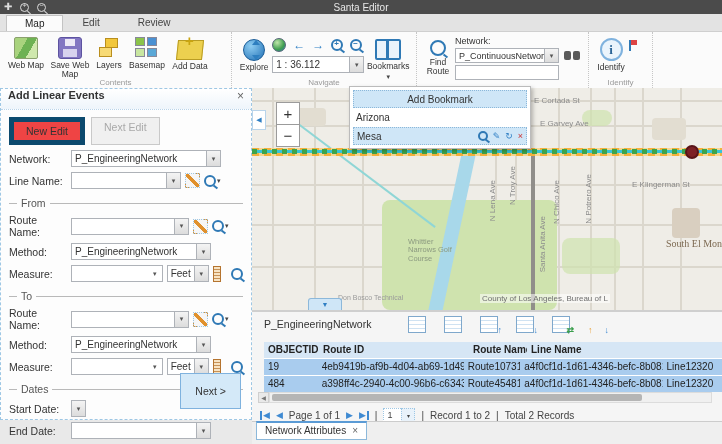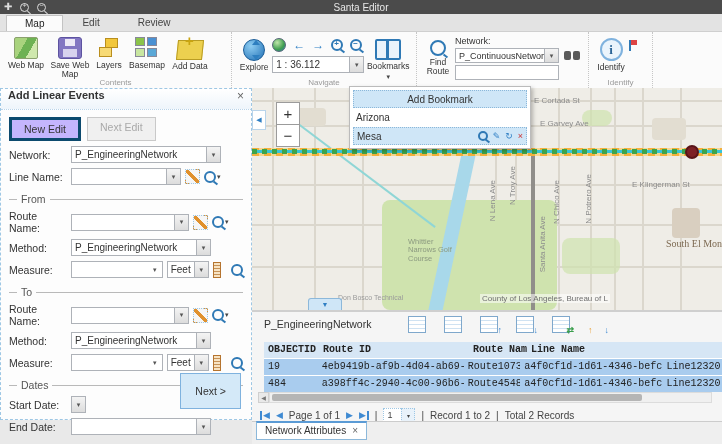--- a/index.html
+++ b/index.html
@@ -64,21 +64,21 @@
   .smalllabel{font-size:9px;color:#333;}
   .txtinput{background:#fff;border:1px solid #aeb2b8;height:15px;box-sizing:border-box;}
 
   
   .panel{position:absolute;top:88px;left:0;width:252px;height:332px;background:#fdfdfd;
          border:1px dashed #9ec7e4;box-sizing:border-box;}
   .panel-h{height:20px;background:linear-gradient(#ffffff,#eef5fb);border-bottom:1px dotted #b9d4ea;
            display:flex;align-items:flex-start;padding:0 7px;font-weight:bold;font-size:11px;color:#333;}
   .panel-h .x{margin-left:auto;color:#666;font-size:12px;font-weight:normal;}
   .pbtnrow{display:flex;gap:6px;margin:7px 8px 4px 8px;}
-  .pbtn{padding:3px 12px;font-size:10.5px;border:3px solid #0c4a6e;background:#c4b5fd;color:#333;}
+  .pbtn{padding:3px 12px;font-size:10.5px;border:5px solid #0c4a6e;background:#ef4444;color:#333;}
   .pbtn.disabled{border:1px solid #c9c9c9;background:#f0f0f0;color:#a9a9a9;}
   .frow{display:flex;align-items:center;margin:5px 8px 0 8px;gap:4px;}
   .frow>label{width:58px;font-size:10.5px;color:#333;flex:none;}
   .sect{display:flex;align-items:center;margin:8px 8px 2px 8px;color:#555;font-size:10.5px;}
   .sect:before{content:"";width:8px;border-top:1px solid #b9b9b9;margin-right:4px;}
   .sect:after{content:"";flex:1;border-top:1px solid #b9b9b9;margin-left:4px;}
   .rsel{width:13px;height:13px;border:1px dotted #9ec7e4;background:
         linear-gradient(45deg,transparent 42%,#e0912e 42% 58%,transparent 58%),#f6f6f6;}
   .magcaret{display:flex;align-items:center;gap:1px;}
   .caretsm{font-size:7px;color:#444;}
@@ -128,21 +128,21 @@
   .bottom{position:absolute;top:310px;left:252px;width:470px;height:134px;background:#f5f5f5;border-top:2px solid #cfcfcf;box-sizing:border-box;}
   .bt-h{display:flex;align-items:center;height:24px;padding-left:12px;gap:4px;}
   .bt-h .lname{font-size:10.5px;color:#333;width:140px;}
   .ticon{position:relative;width:16px;height:15px;margin-right:14px;border:1px solid #7fa8cc;
          background:linear-gradient(#fff 0 3px,#cfe2f2 3px 4px,#fff 4px 7px,#cfe2f2 7px 8px,#fff 8px 11px,#cfe2f2 11px 12px,#fff 12px);}
   .ticon .g{position:absolute;right:-5px;bottom:-3px;font-size:9px;line-height:9px;font-weight:bold;}
   .tbl{position:absolute;left:12px;right:0;top:30px;}
   .trow{display:flex;height:16px;}
   .trow.hdr{background:#d6e6f5;font-weight:bold;}
   .trow.sel{background:#a9ccee;border-top:1px solid #fff;}
-  .tc{font-size:10px;color:#222;padding:2px 0 0 4px;box-sizing:border-box;white-space:nowrap;overflow:hidden;font-family:Liberation Mono, monospace;}
+  .tc{font-size:10px;color:#222;padding:2px 0 0 4px;box-sizing:border-box;white-space:nowrap;overflow:hidden;}
   .c0{width:55px;} .c1{width:150px;} .c2{width:58px;} .c3{width:146px;} .c4{width:61px;}
   .hscroll{position:absolute;left:6px;right:10px;top:80px;height:11px;display:flex;align-items:center;}
   .hs-arrow{width:11px;height:11px;background:#e9e9e9;border:1px solid #cfcfcf;color:#777;font-size:6px;
             display:flex;align-items:center;justify-content:center;box-sizing:border-box;}
   .hs-track{flex:1;height:11px;background:#f0f0f0;border:1px solid #dcdcdc;box-sizing:border-box;position:relative;}
   .hs-thumb{position:absolute;left:2px;top:1px;height:7px;width:84%;background:#b5b5b5;border-radius:2px;}
   .pager{position:absolute;left:8px;right:0;top:95px;height:16px;display:flex;align-items:center;gap:6px;font-size:10px;color:#444;}
   .pgi{color:#3f8ad2;font-size:9px;line-height:9px;}
   .pgi.bar-l{border-left:2px solid #3f8ad2;padding-left:1px;}
   .pgi.bar-r{border-right:2px solid #3f8ad2;padding-right:1px;}

